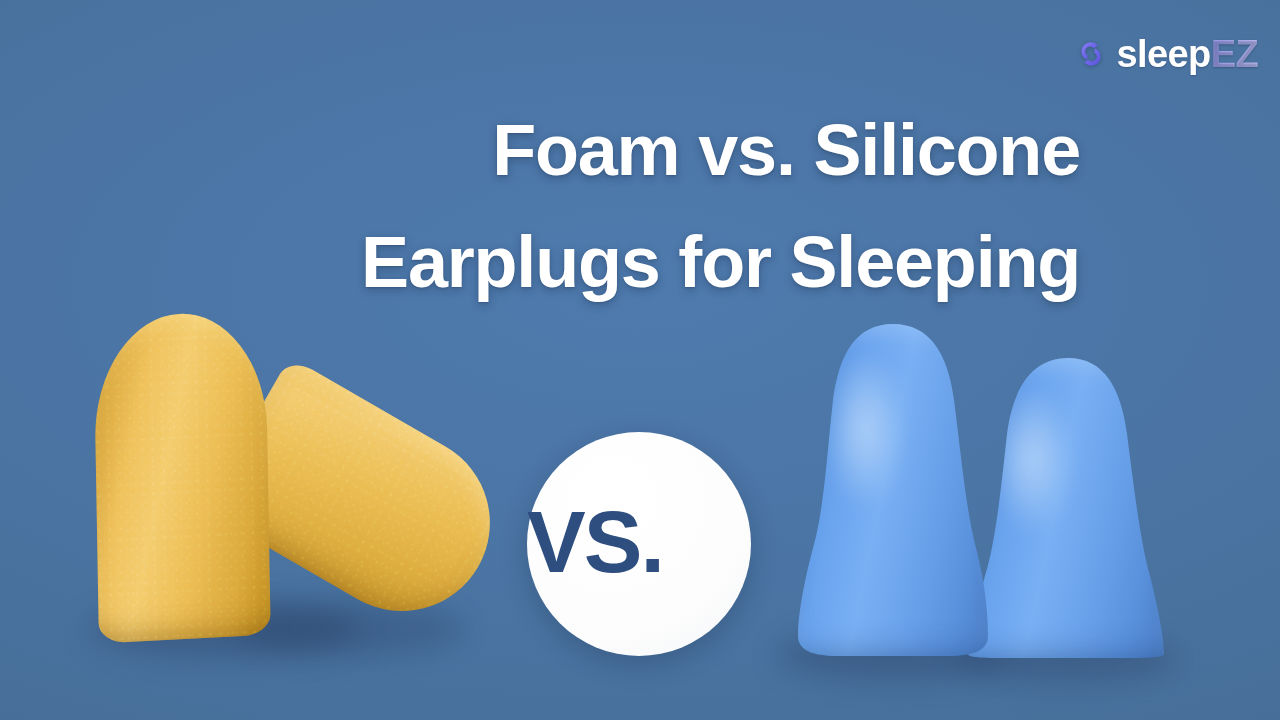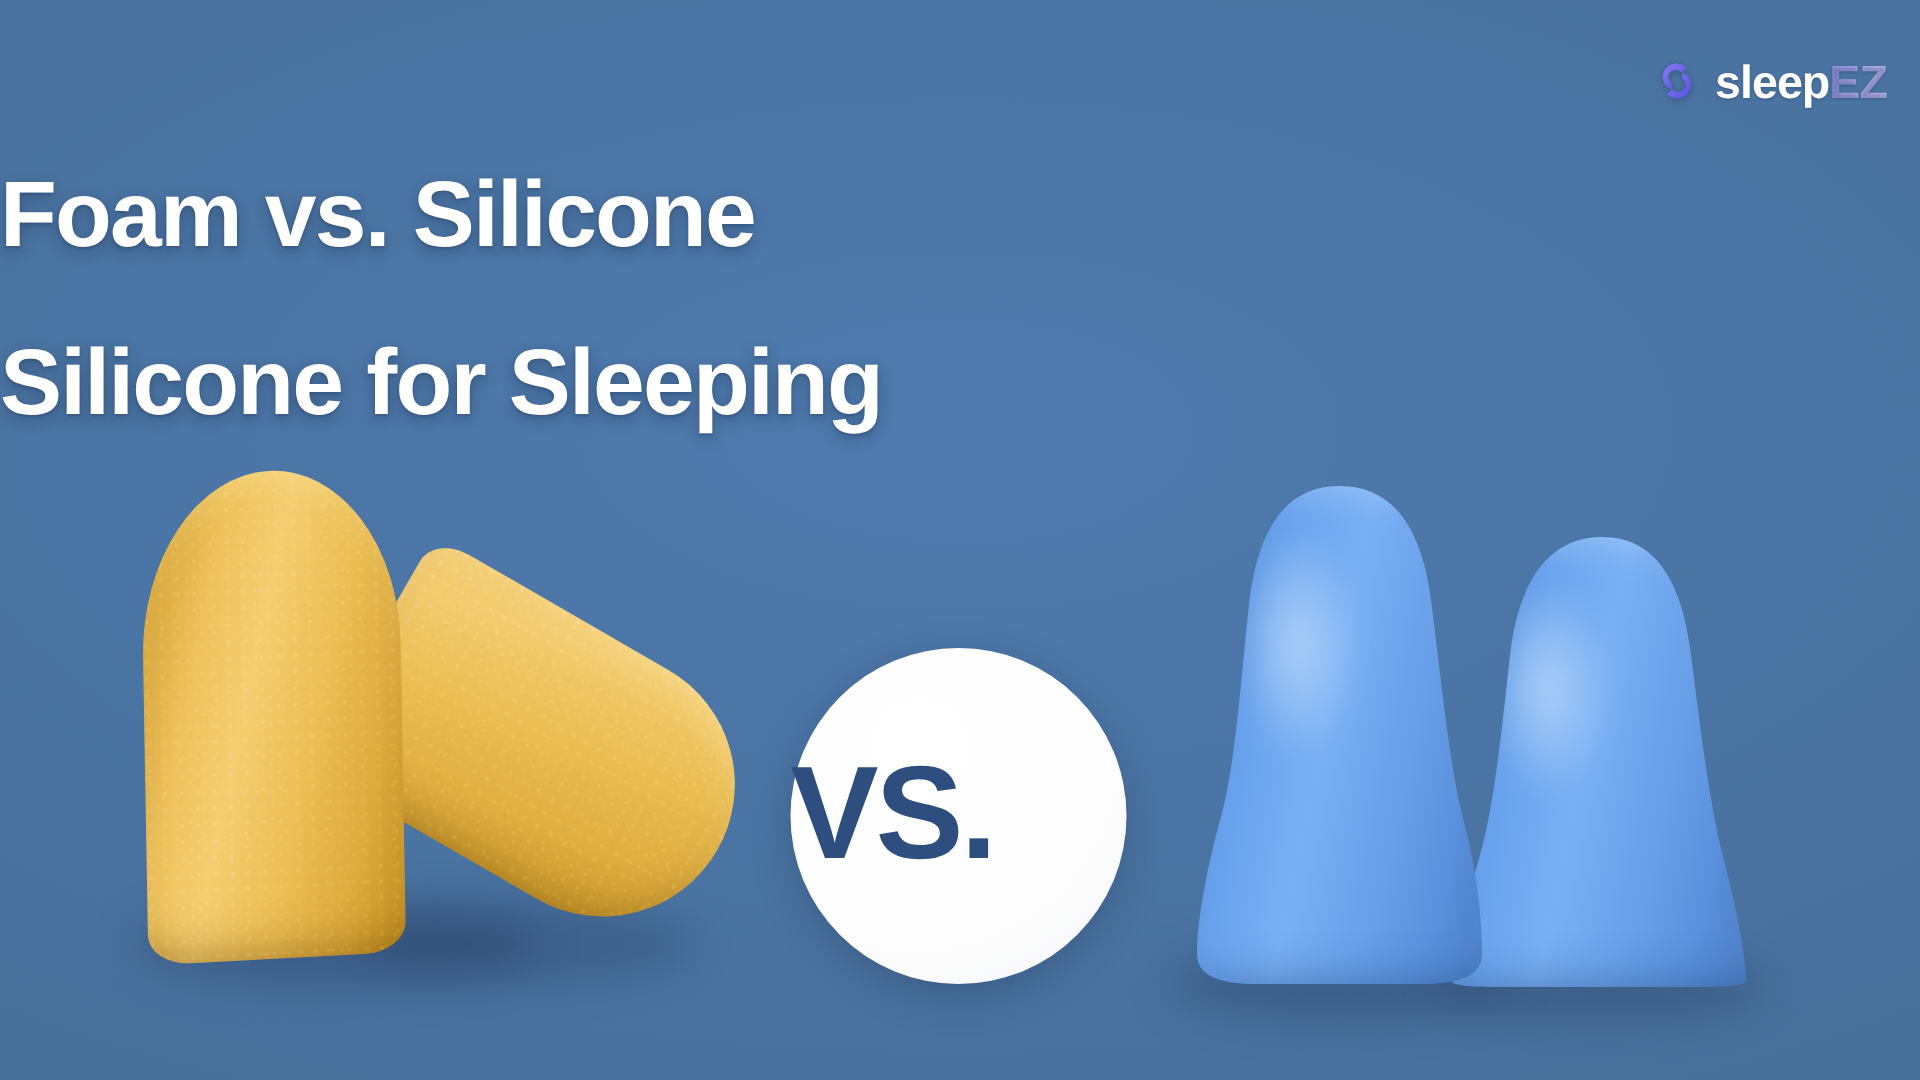--- a/index.html
+++ b/index.html
@@ -27,21 +27,21 @@
     gap: 7px;
     height: 44px;
   }
   #logo .mark {
     width: 36px;
     height: 36px;
     display: block;
     filter: drop-shadow(0 1px 2px rgba(20,35,60,.35));
   }
   #logo .wordmark {
-    font-size: 31px;
+    font-size: 38px;
     font-weight: bold;
     letter-spacing: -0.6px;
     line-height: 1;
     white-space: nowrap;
     text-shadow: 0 1px 2px rgba(20,35,60,.30);
   }
   #logo .w-sleep { color: #ffffff; }
   #logo .w-ez {
     color: #a9a7f2;
     background: linear-gradient(100deg, #9f9df0 0%, #b9b7f7 60%, #c6c4fa 100%);
@@ -49,24 +49,24 @@
     background-clip: text;
     -webkit-text-fill-color: transparent;
   }
 
   
   #title {
     position: absolute;
     top: 46px;
     left: 0;
     width: 1080px;
-    text-align: left;
+    text-align: right;
     color: #ffffff;
     font-weight: bold;
-    font-size: 62px;
+    font-size: 72px;
     line-height: 112px;
     letter-spacing: -1.2px;
     text-shadow: 0 3px 10px rgba(24,42,70,.33), 0 1px 2px rgba(24,42,70,.25);
     pointer-events: none;
   }
   #title .line { display: block; }
 
   
   .product-group {
     position: absolute;
@@ -233,21 +233,21 @@
                L24.0 18.8
                C25.7 19.7 26.7 21.5 26.5 23.4
                C26.2 26.1 23.9 28.2 21.1 28.2
                C19.4 28.2 17.9 27.5 16.9 26.3 Z" fill="url(#smarkGrad)"></path>
     </svg>
     <span class="wordmark"><span class="w-sleep">sleep</span><span class="w-ez">EZ</span></span>
   </div>
 
   <h1 id="title">
     <span class="line">Foam vs. Silicone</span>
-    <span class="line">Silicone for Sleeping</span>
+    <span class="line">Earplugs for Sleeping</span>
   </h1>
 
   <div class="product-group" id="foam-group">
 
     <div class="shadow-blob" style="left:30px; top:300px; width:270px; height:58px;"></div>
     <div class="shadow-blob" style="left:175px; top:302px; width:230px; height:54px; opacity:.85;"></div>
 
     <div id="foam-tilted-outer">
       <div class="foam-tilted-shape">
         <div class="foam-texture"></div>

